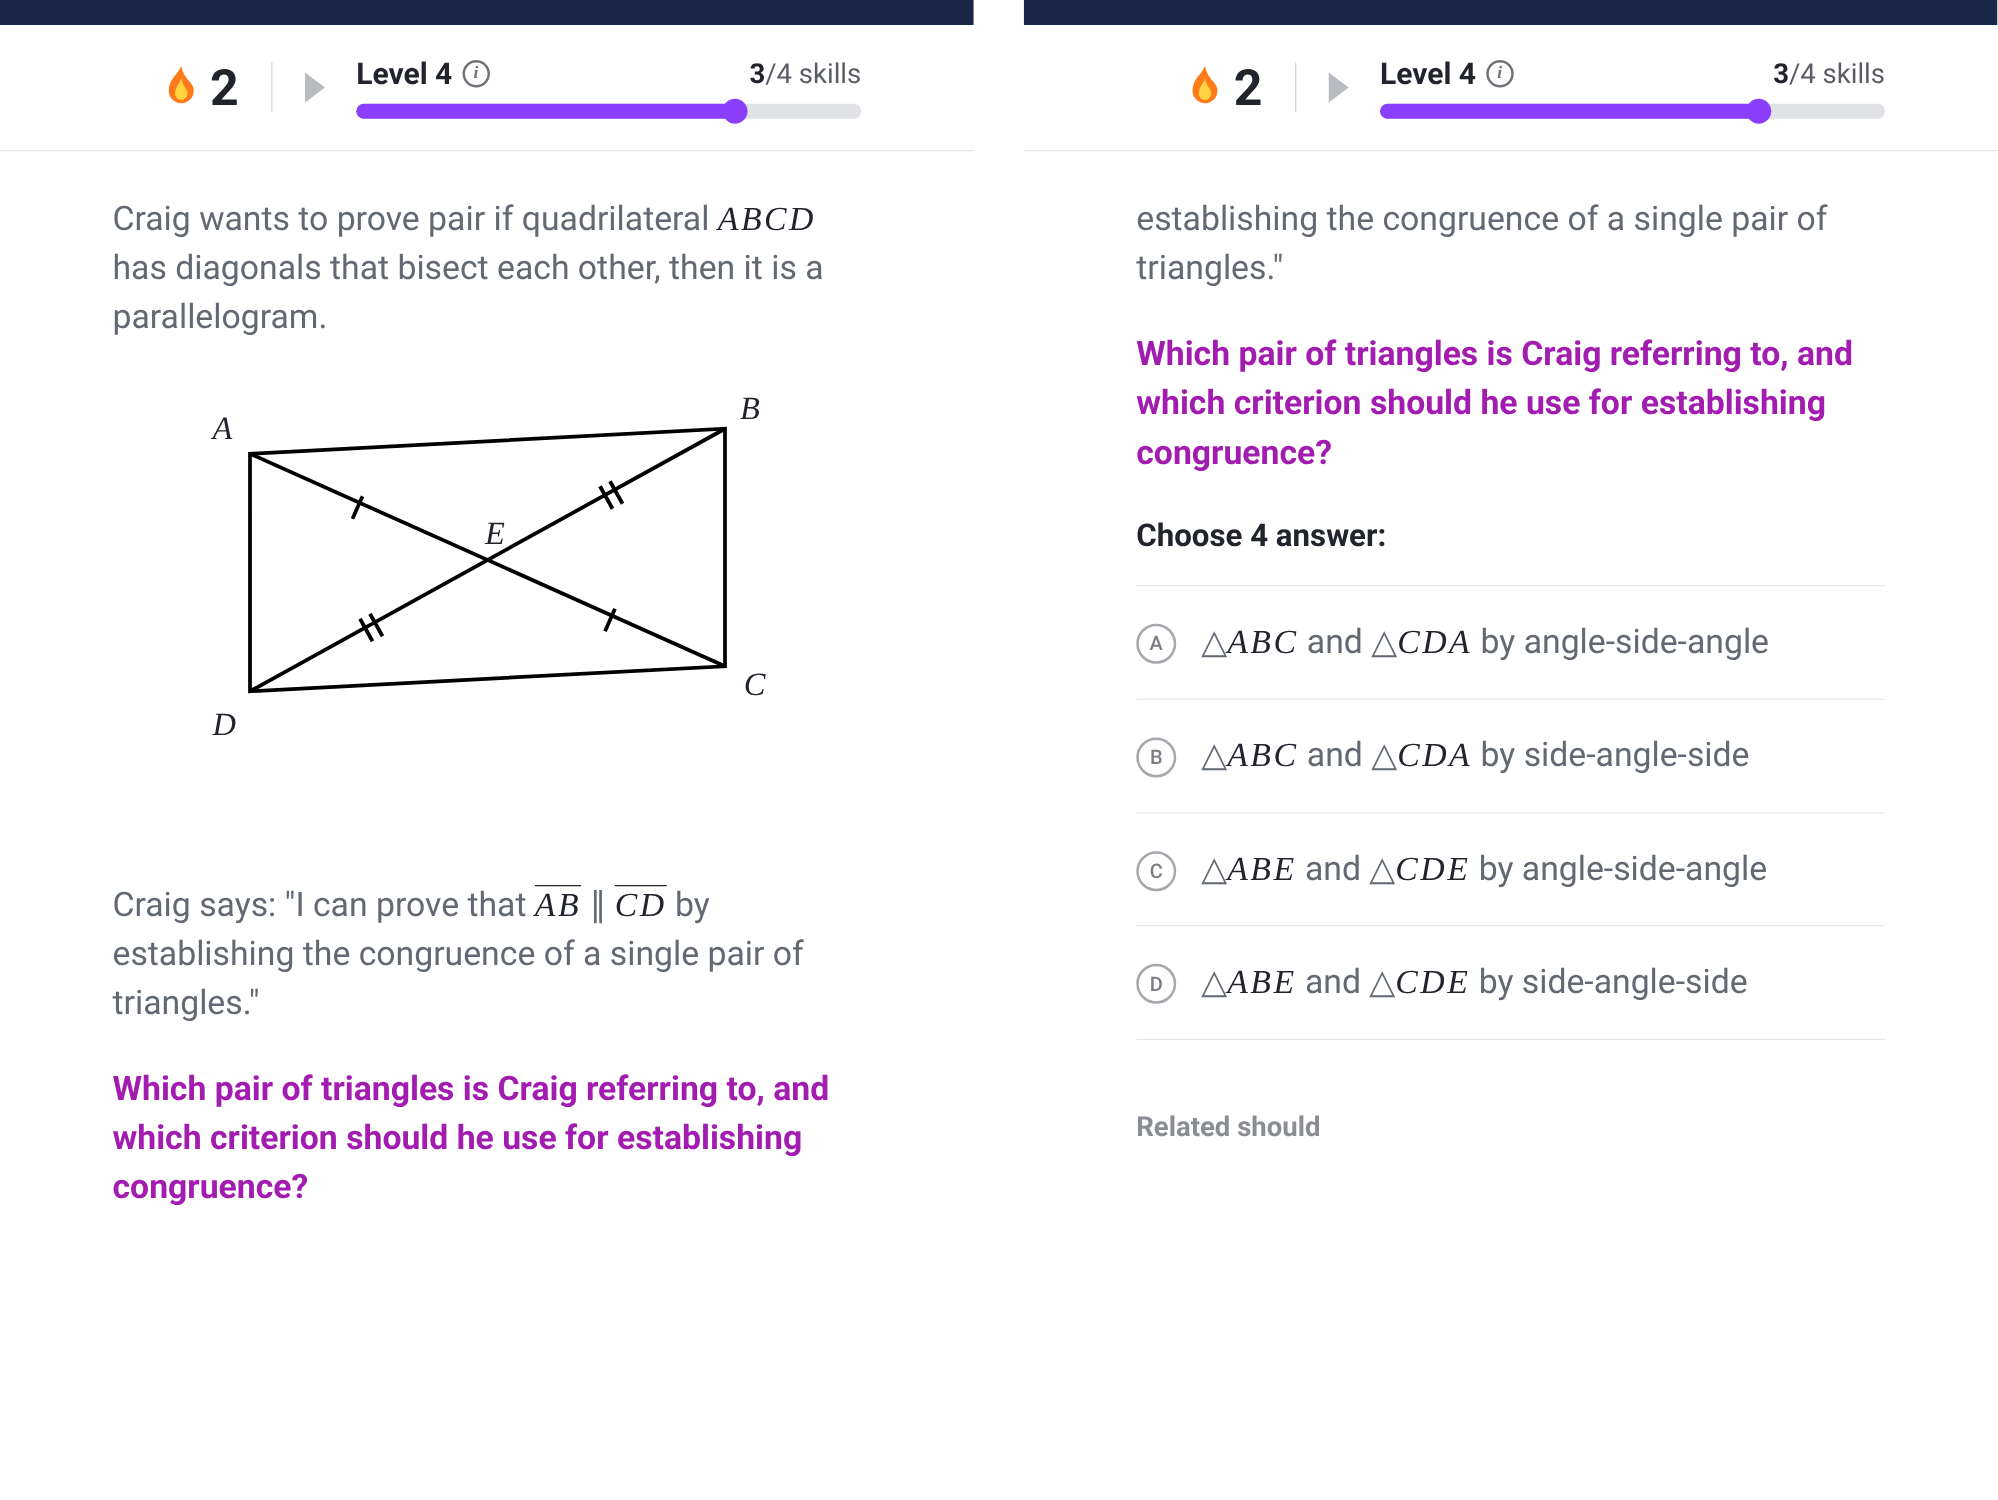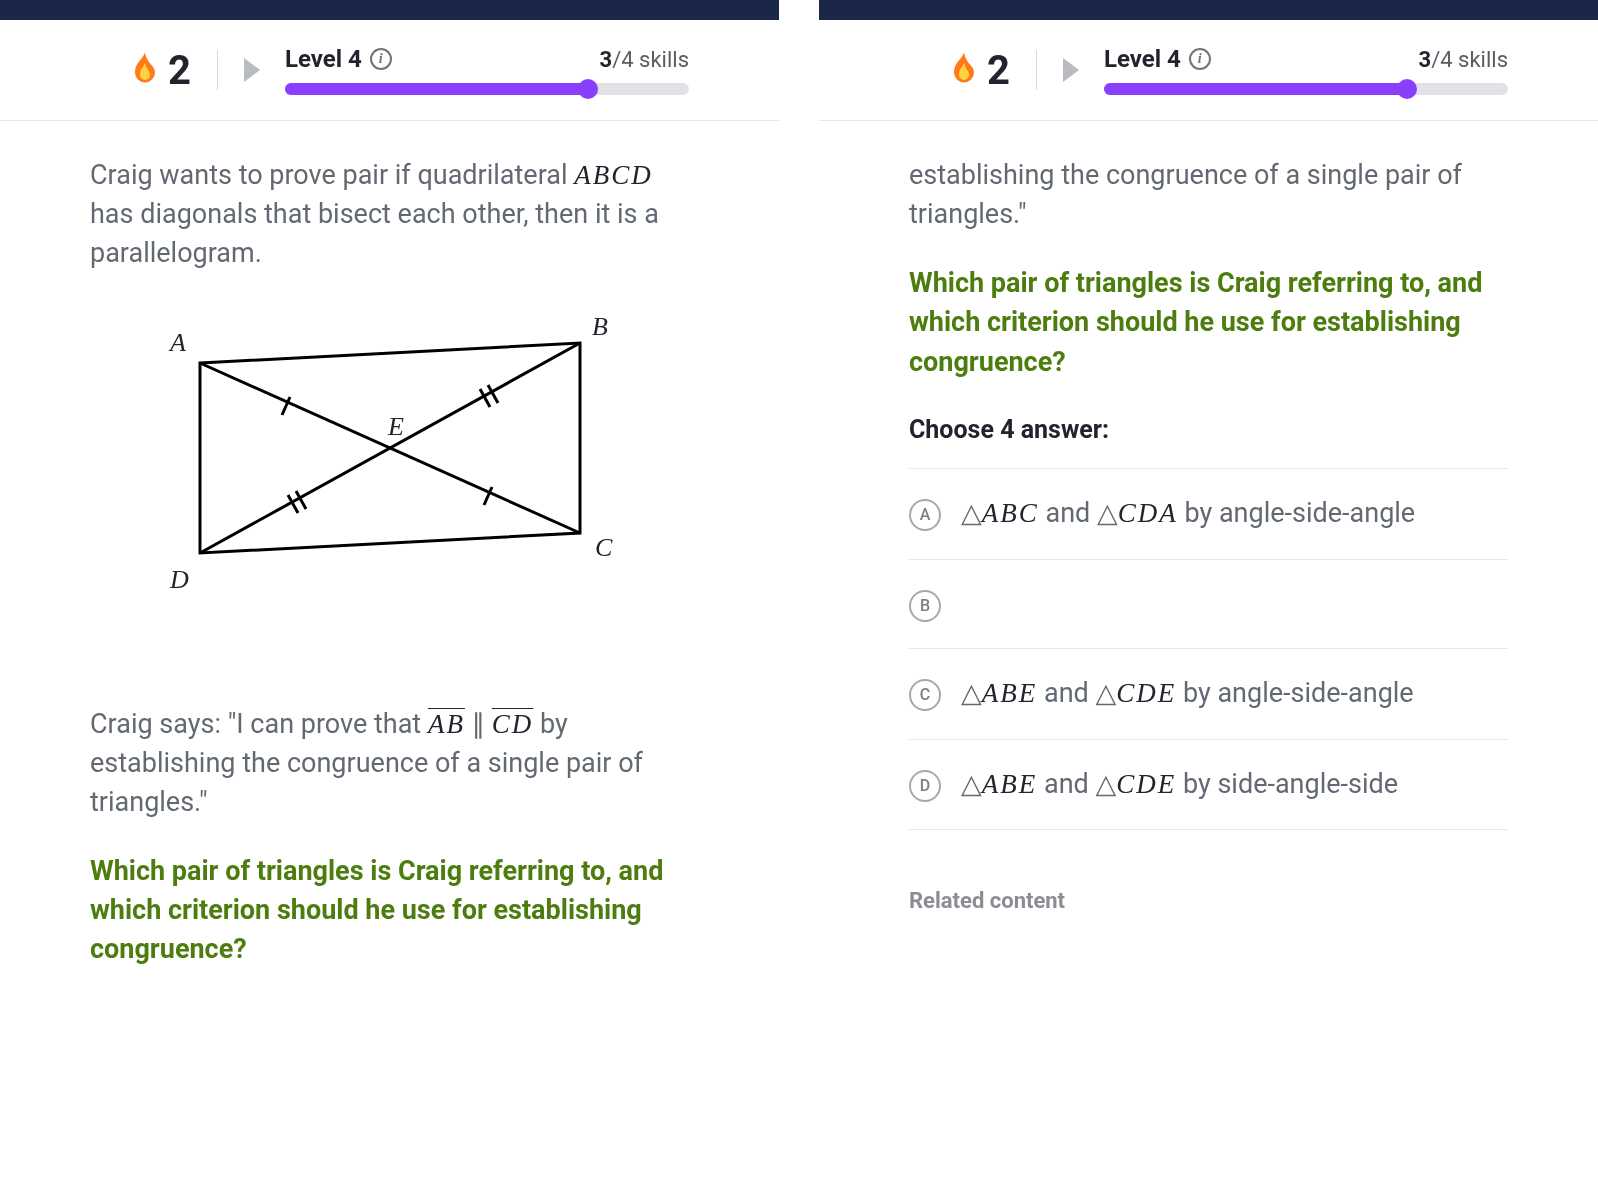--- a/index.html
+++ b/index.html
@@ -119,21 +119,21 @@
     padding: 35px 90px 0 90px;
     font-size: 27px;
     line-height: 1.45;
     color: #636972;
   }
   .content p { margin-bottom: 30px; }
   .mathvar { font-family: Georgia, "Times New Roman", serif; font-style: italic; color:#21242c; letter-spacing:2px;}
   .overline { text-decoration: overline; text-decoration-thickness:1px; }
   .question {
     font-weight: 700;
-    color: #4d7c0f;
+    color: #a21caf;
   }
   .choose {
     font-size: 25px;
     font-weight:700;
     color:#21242c;
     margin: 30px 0 20px 0;
   }
   .choices { border-top:1px solid #e5e6e8; }
   .choice {
     display:flex;
@@ -283,32 +283,35 @@
 
       <div class="choices">
         <div class="choice">
           <div class="choice-letter">A</div>
           <div class="choice-text">
             <span class="tri">△</span><span class="mathvar">ABC</span> and <span class="tri">△</span><span class="mathvar">CDA</span><span> by angle-side-angle</span>
           </div>
         </div>
         <div class="choice">
           <div class="choice-letter">B</div>
+          <div class="choice-text">
+            <span class="tri">△</span><span class="mathvar">ABC</span> and <span class="tri">△</span><span class="mathvar">CDA</span><span> by side-angle-side</span>
+          </div>
         </div>
         <div class="choice">
           <div class="choice-letter">C</div>
           <div class="choice-text">
             <span class="tri">△</span><span class="mathvar">ABE</span> and <span class="tri">△</span><span class="mathvar">CDE</span><span> by angle-side-angle</span>
           </div>
         </div>
         <div class="choice">
           <div class="choice-letter">D</div>
           <div class="choice-text">
             <span class="tri">△</span><span class="mathvar">ABE</span> and <span class="tri">△</span><span class="mathvar">CDE</span><span> by side-angle-side</span>
           </div>
         </div>
       </div>
 
-      <div class="related">Related content</div>
+      <div class="related">Related should</div>
     </div>
   </div>
 
 </div>
 
 </body></html>

